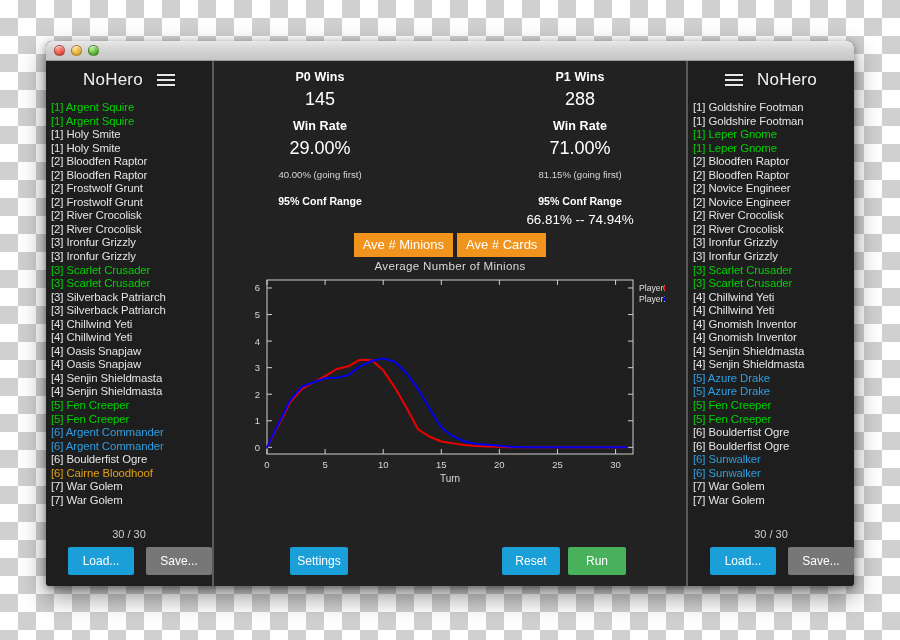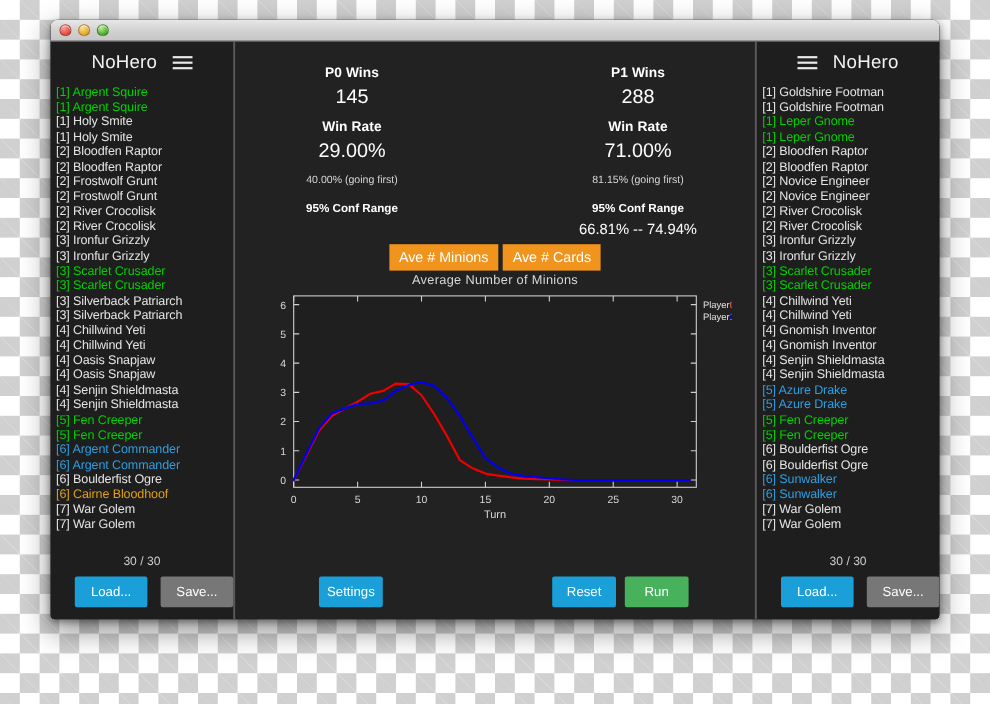--- a/index.html
+++ b/index.html
@@ -17,21 +17,21 @@
       linear-gradient(45deg, #d0d0d0 25%, transparent 25%, transparent 75%, #d0d0d0 75%),
       linear-gradient(45deg, #d0d0d0 25%, transparent 25%, transparent 75%, #d0d0d0 75%);
     background-size: 36px 36px;
     background-position: 0 0, 18px 18px;
     position: relative;
   }
 
   
   #app-window {
     position: absolute;
-    left: 46px; top: 18px;
+    left: 46px; top: 41px;
     width: 808px; height: 545px;
     border-radius: 6px 6px 4px 4px;
     box-shadow: 0 10px 26px rgba(0,0,0,0.45), 0 2px 6px rgba(0,0,0,0.35);
     overflow: hidden;
     background: #1c1c1c;
   }
 
   #titlebar {
     height: 20px;
     background: linear-gradient(to bottom, #e8e8e8 0%, #d2d2d2 50%, #c6c6c6 100%);
@@ -120,21 +120,21 @@
   
   #center {
     flex: 1 1 auto;
     background: #222222;
     display: flex; flex-direction: column;
     position: relative;
   }
 
   #stats {
     display: flex;
-    padding-top: 12px;
+    padding-top: 0;
     gap: 48px;
   }
   .stat-col {
     flex: 1 1 50%;
     text-align: center;
     color: #ffffff;
   }
   .stat-col .lbl {
     font-size: 12.5px; font-weight: bold;
     letter-spacing: 0.1px;

